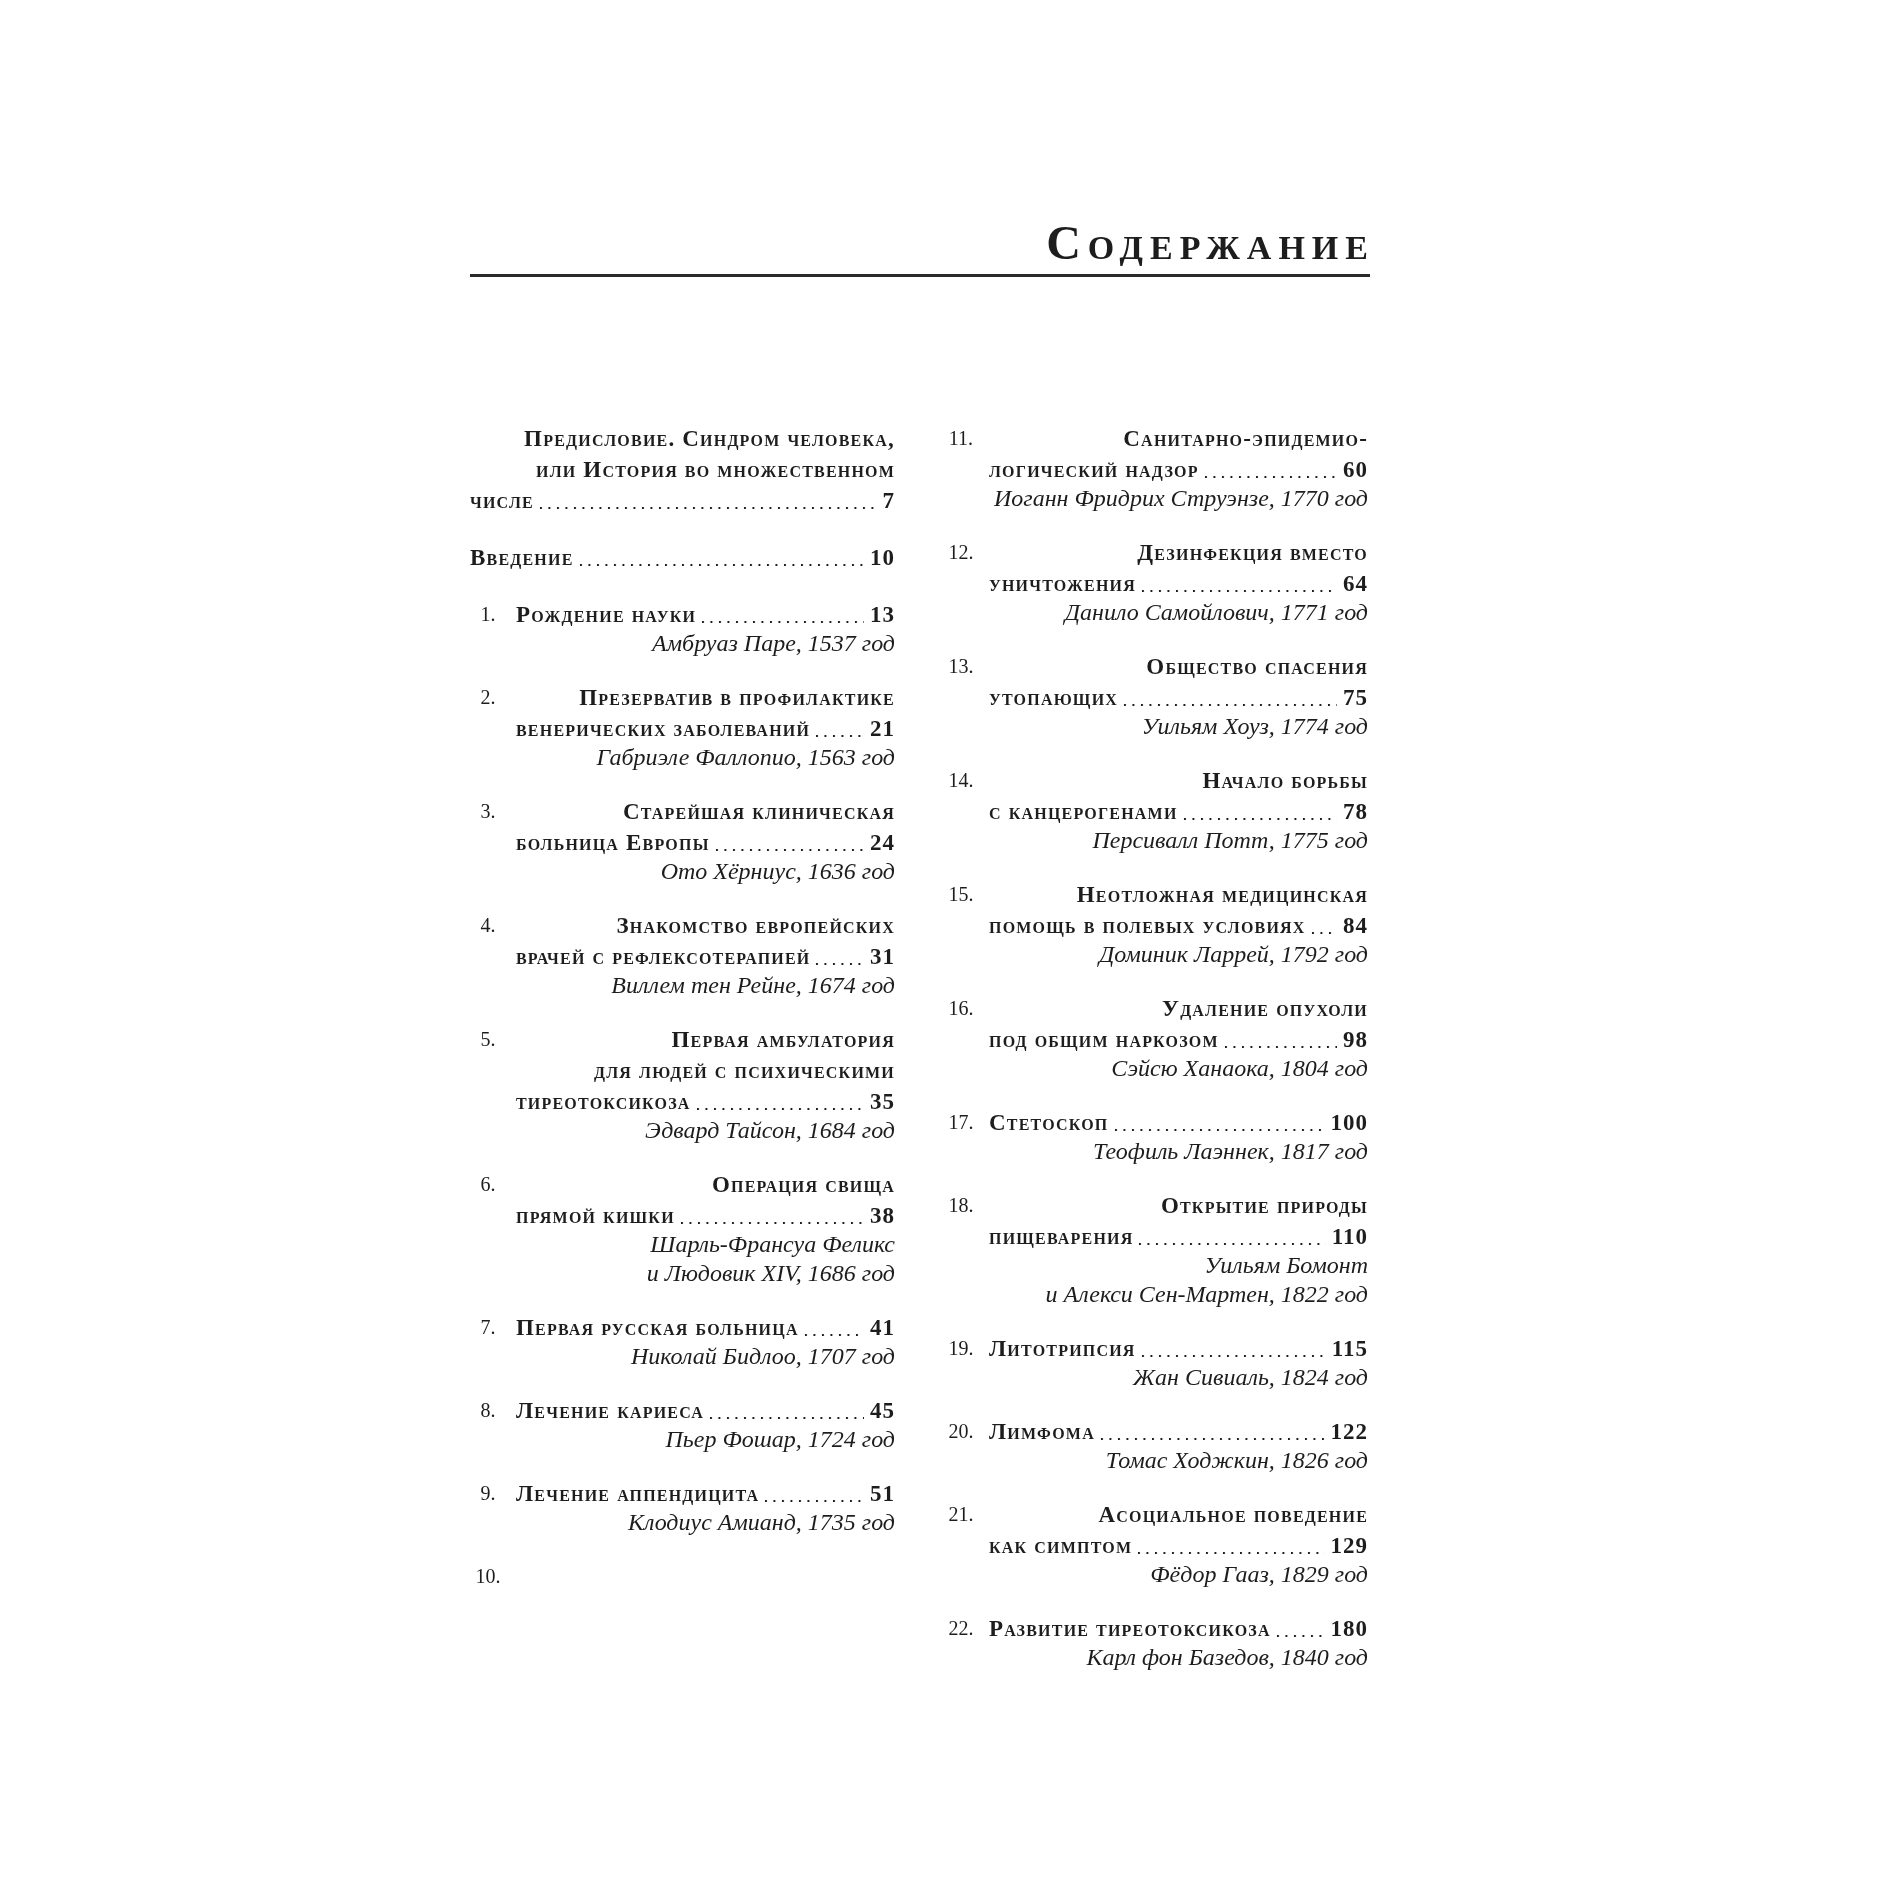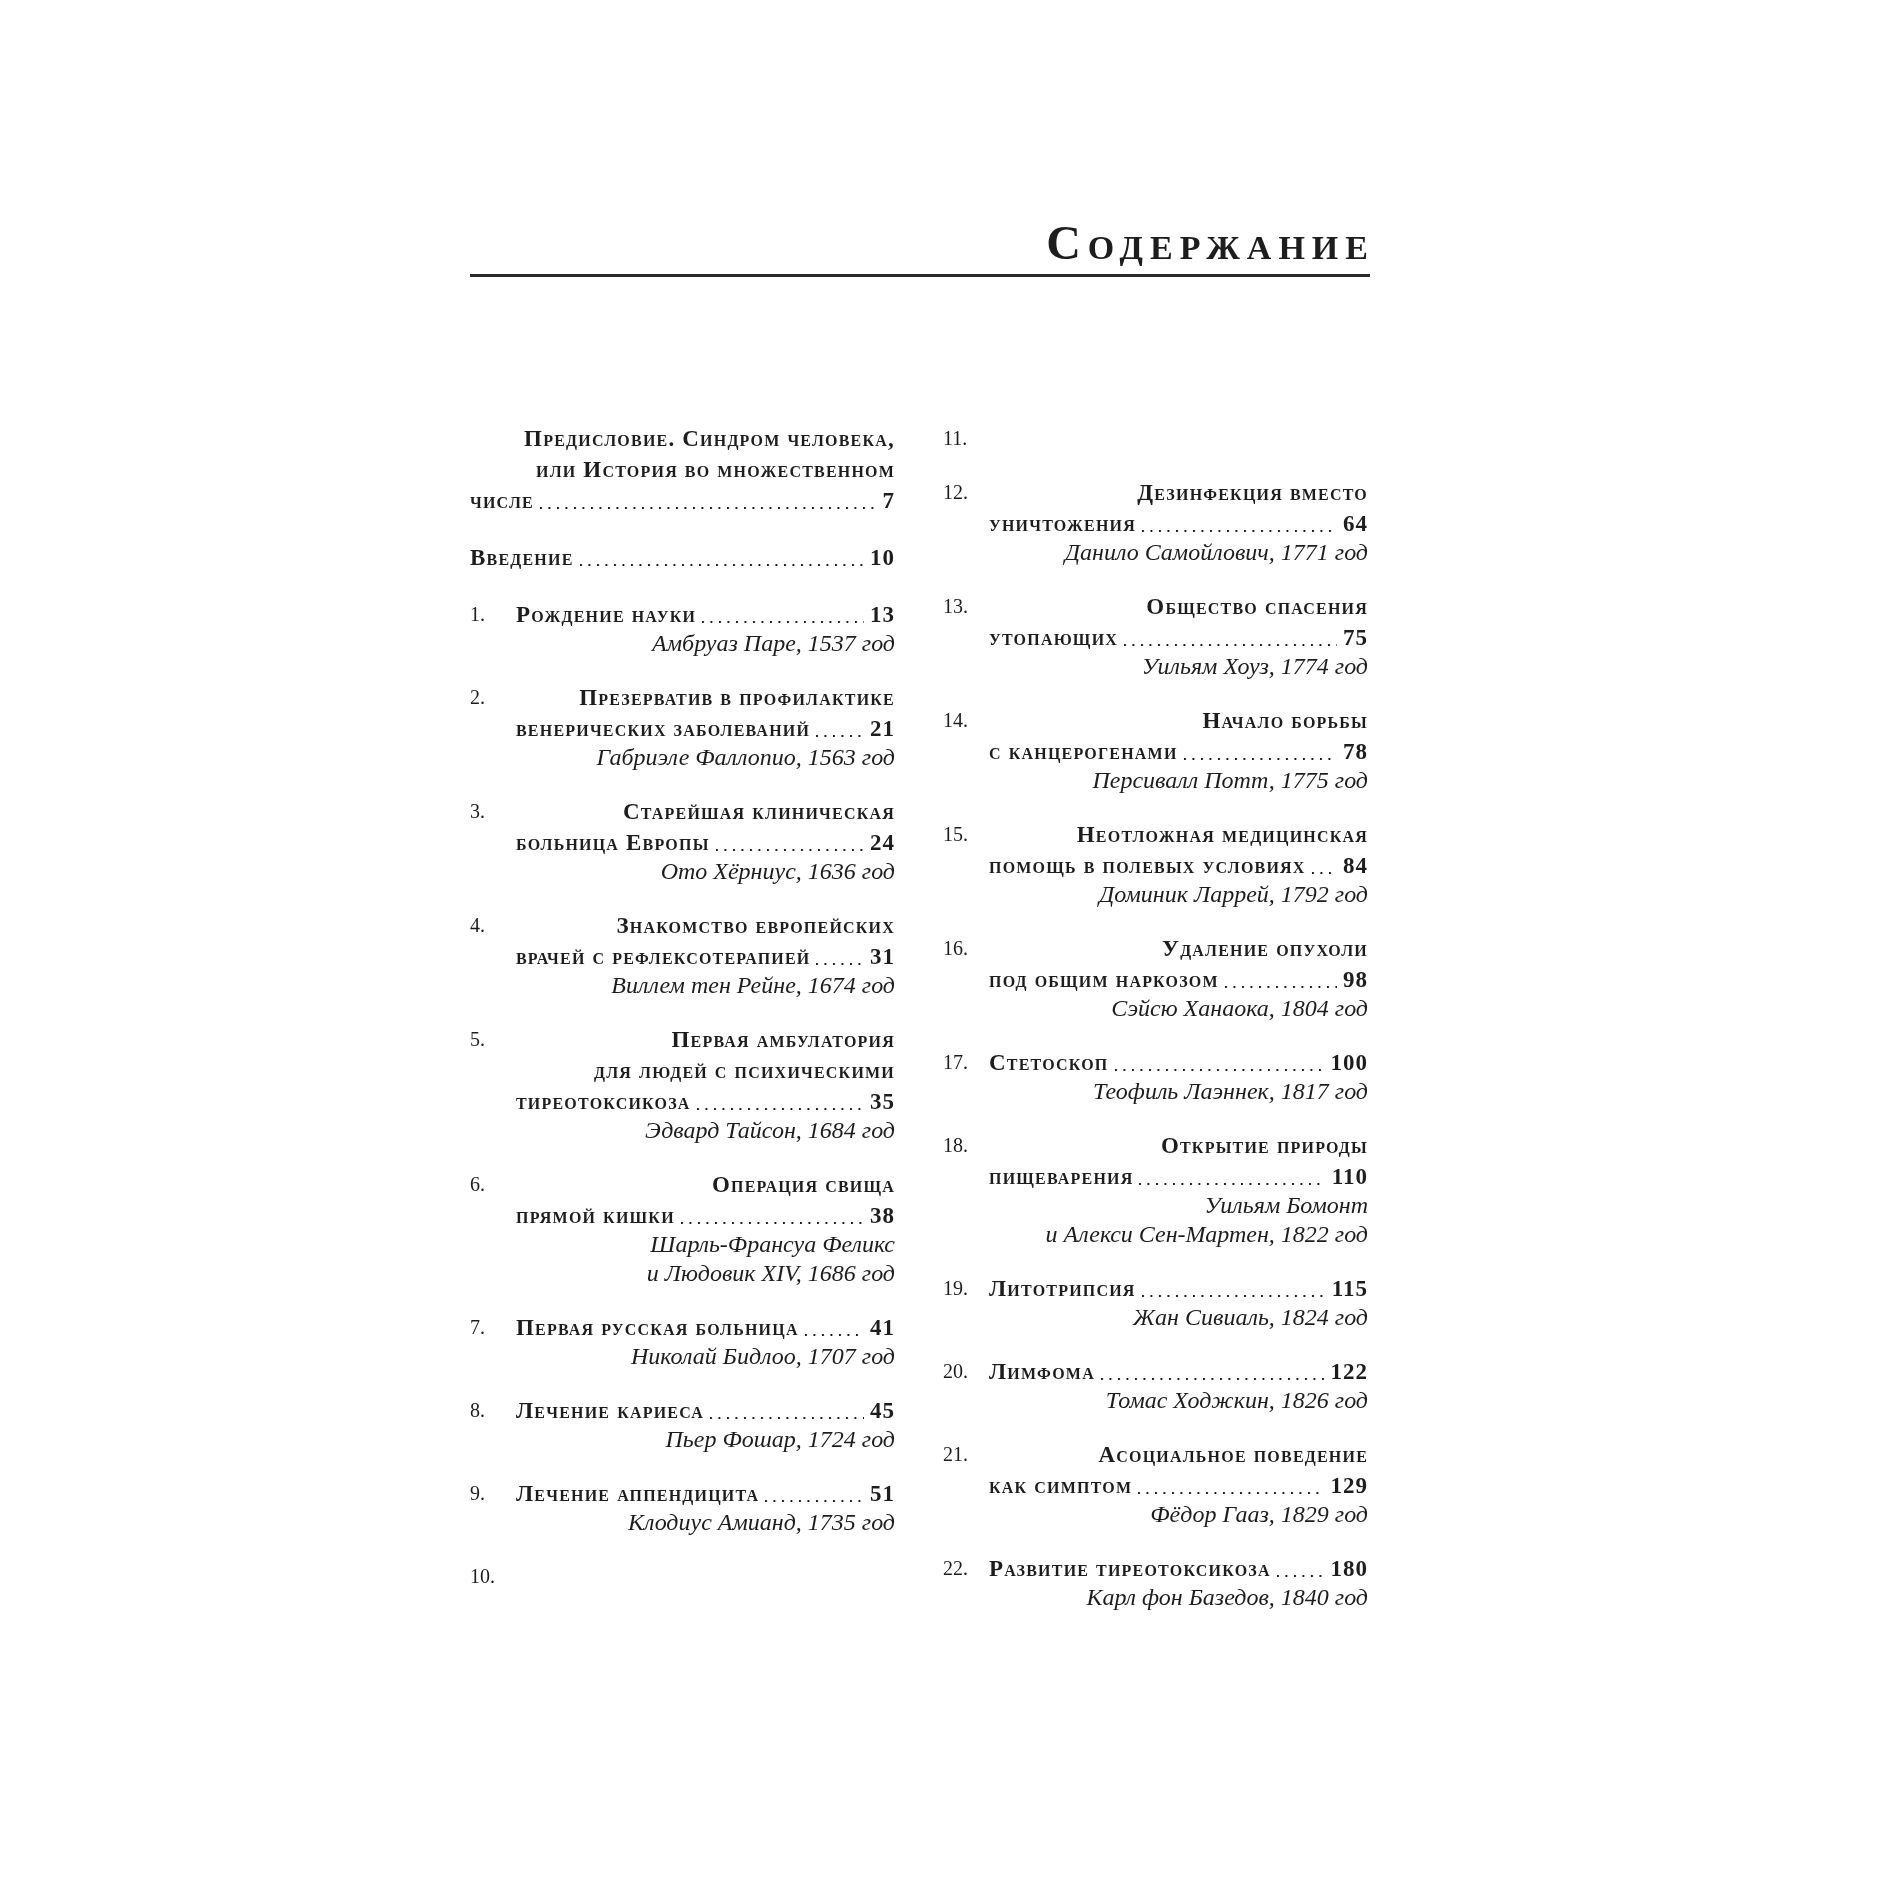--- a/index.html
+++ b/index.html
@@ -52,21 +52,21 @@
   .entry {
     display: flex;
     margin-bottom: 25px;
   }
   .entry.front {
     margin-bottom: 28px;
   }
   .num {
     flex: 0 0 36px;
     width: 36px;
-    text-align: left;
+    text-align: center;
     margin-right: 10px;
     font-size: 20px;
     line-height: 29px;
   }
   .entry-body {
     flex: 1 1 auto;
     min-width: 0;
     text-align: right;
   }
   .title-line {
@@ -239,20 +239,29 @@
           <div class="author-line">Клодиус Амианд, 1735 год</div>
         </div>
       </div>
       <div class="entry">
         <span class="num">10.</span>
       </div>
     </div>
   <div class="col col-right" id="col-right">
       <div class="entry">
         <span class="num">11.</span>
+        <div class="entry-body">
+          <div class="title-line"><span class="title-text">Санитарно-эпидемио-</span></div>
+          <div class="title-line last">
+            <span class="title-text">логический надзор</span>
+            <span class="leader"></span>
+            <span class="page-num">60</span>
+          </div>
+          <div class="author-line">Иоганн Фридрих Струэнзе, 1770 год</div>
+        </div>
       </div>
       <div class="entry">
         <span class="num">12.</span>
         <div class="entry-body">
           <div class="title-line"><span class="title-text">Дезинфекция вместо</span></div>
           <div class="title-line last">
             <span class="title-text">уничтожения</span>
             <span class="leader"></span>
             <span class="page-num">64</span>
           </div>

